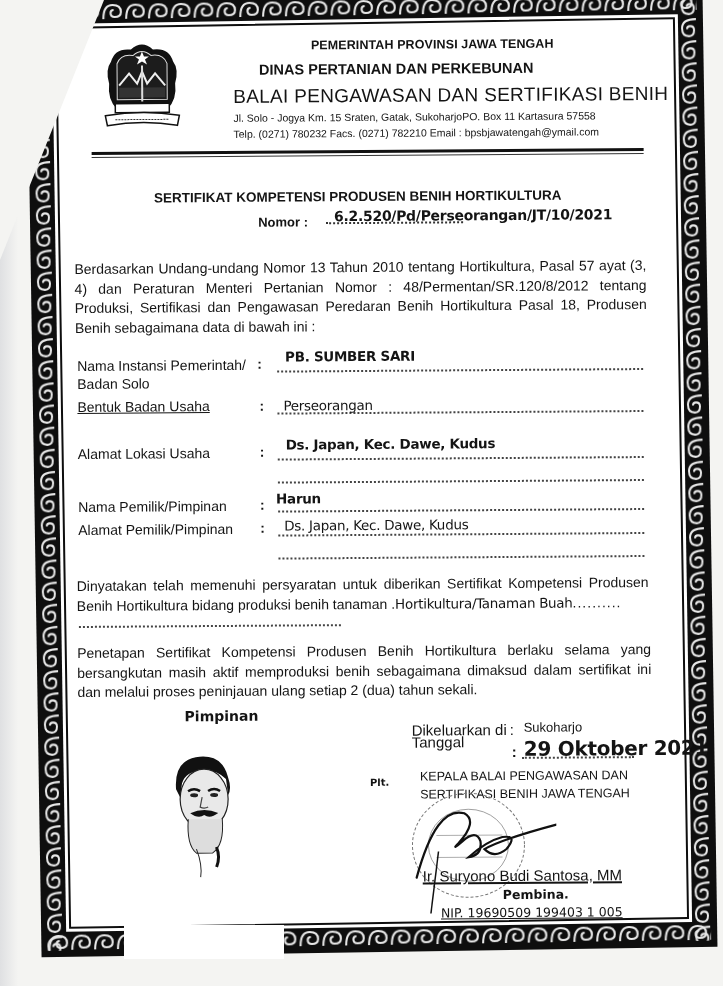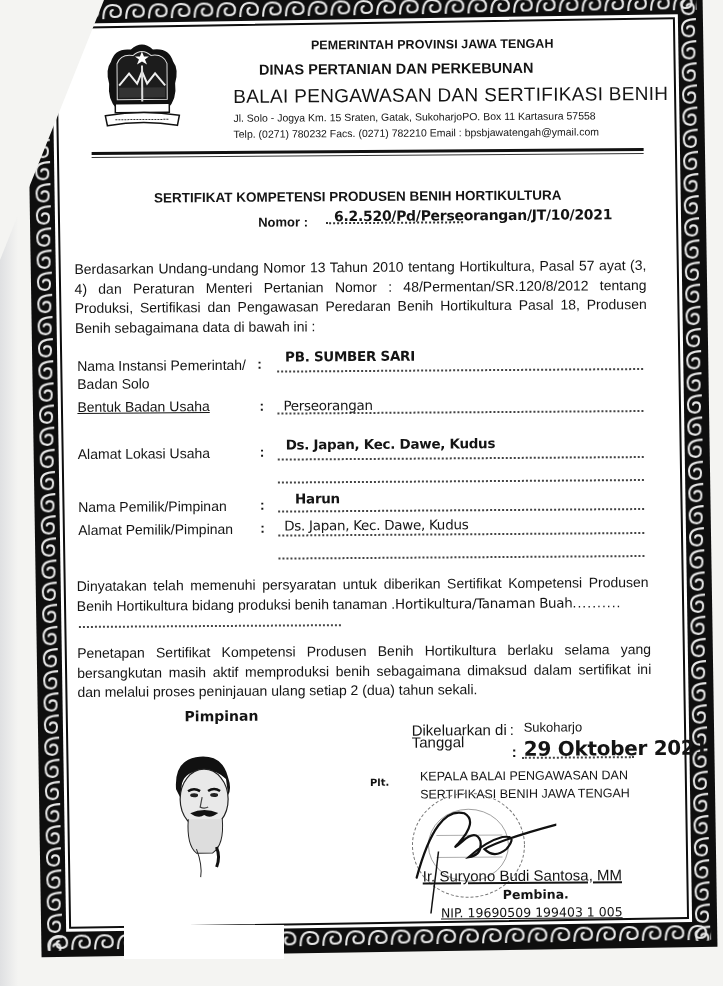--- a/index.html
+++ b/index.html
@@ -178,21 +178,21 @@
 
   <div class="abs lbl" style="left:78px;top:444px;">Alamat Lokasi Usaha</div>
   <div class="abs colon" style="left:260px;top:443px;">:</div>
   <div class="abs dots" style="left:278px;top:458px;width:366px;"></div>
   <div class="abs val" style="left:286px;top:436px;">Ds. Japan, Kec. Dawe, Kudus</div>
   <div class="abs dots" style="left:278px;top:481px;width:366px;"></div>
 
   <div class="abs lbl" style="left:78px;top:497px;">Nama Pemilik/Pimpinan</div>
   <div class="abs colon" style="left:260px;top:496px;">:</div>
   <div class="abs dots" style="left:278px;top:510px;width:366px;"></div>
-  <div class="abs val" style="left:295px;top:490px;">Harun</div>
+  <div class="abs val" style="left:276px;top:490px;">Harun</div>
 
   <div class="abs lbl" style="left:78px;top:520px;">Alamat Pemilik/Pimpinan</div>
   <div class="abs colon" style="left:260px;top:519px;">:</div>
   <div class="abs dots" style="left:278px;top:534px;width:366px;"></div>
   <div class="abs val" style="left:284px;top:517px;font-weight:normal;">Ds. Japan, Kec. Dawe, Kudus</div>
   <div class="abs dots" style="left:278px;top:557px;width:366px;"></div>
 
   <div class="abs para p2">
     <span>Dinyatakan telah memenuhi persyaratan untuk diberikan Sertifikat Kompetensi Produsen Benih Hortikultura bidang produksi benih tanaman .</span><span class="val" style="font-weight:normal;font-size:13.5px;">Hortikultura/Tanaman Buah</span><span style="letter-spacing:1px;">..........</span>
   </div>

